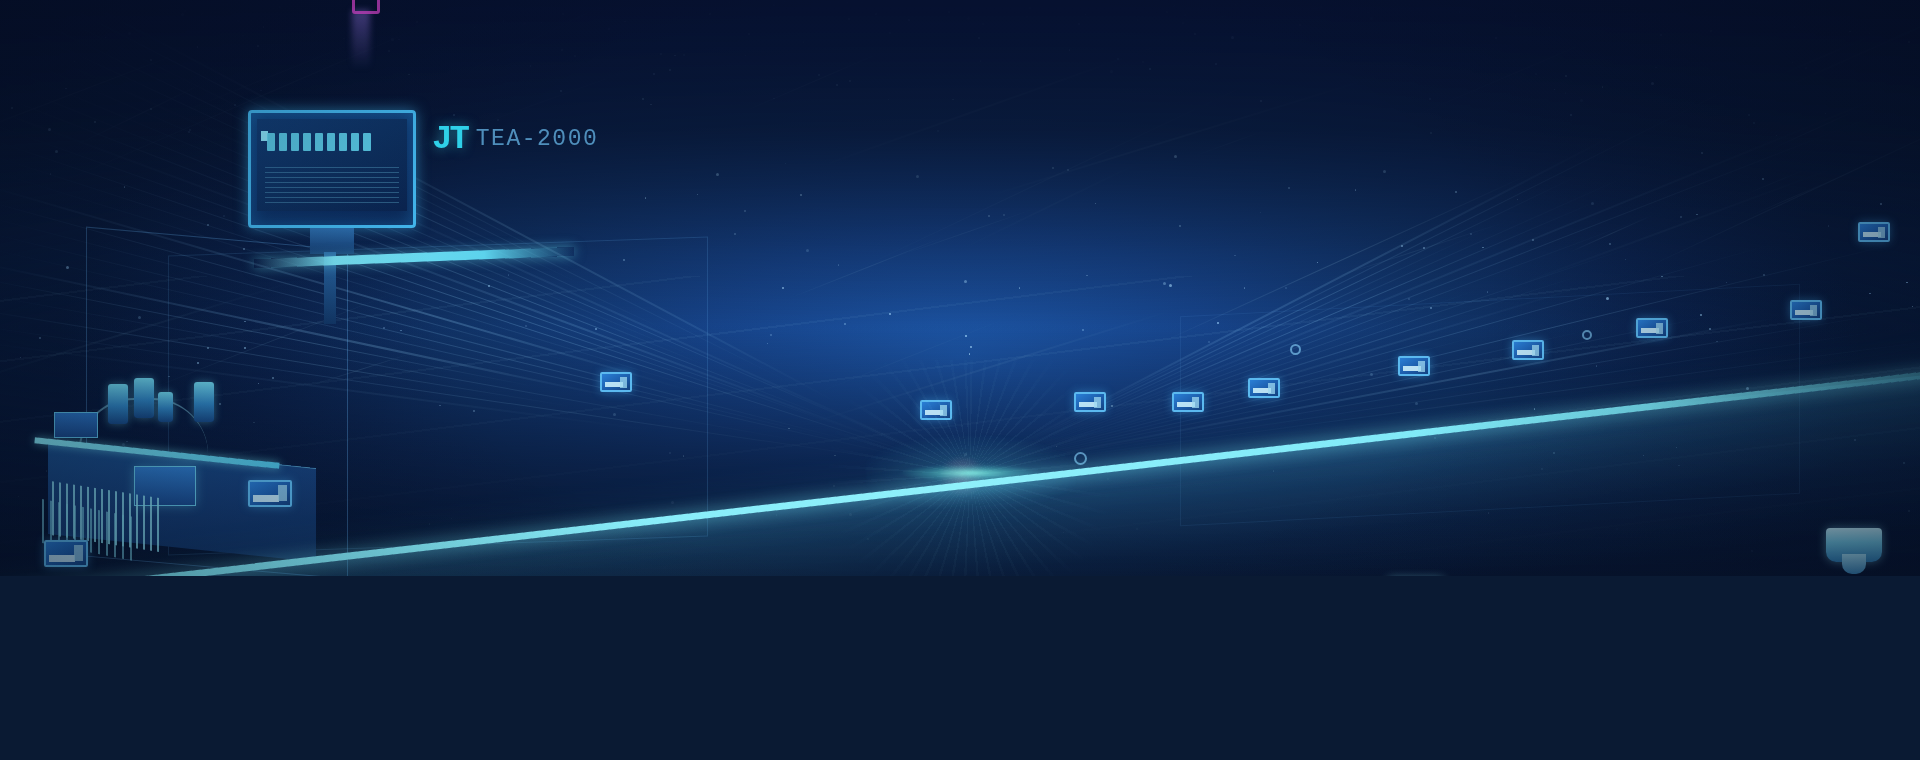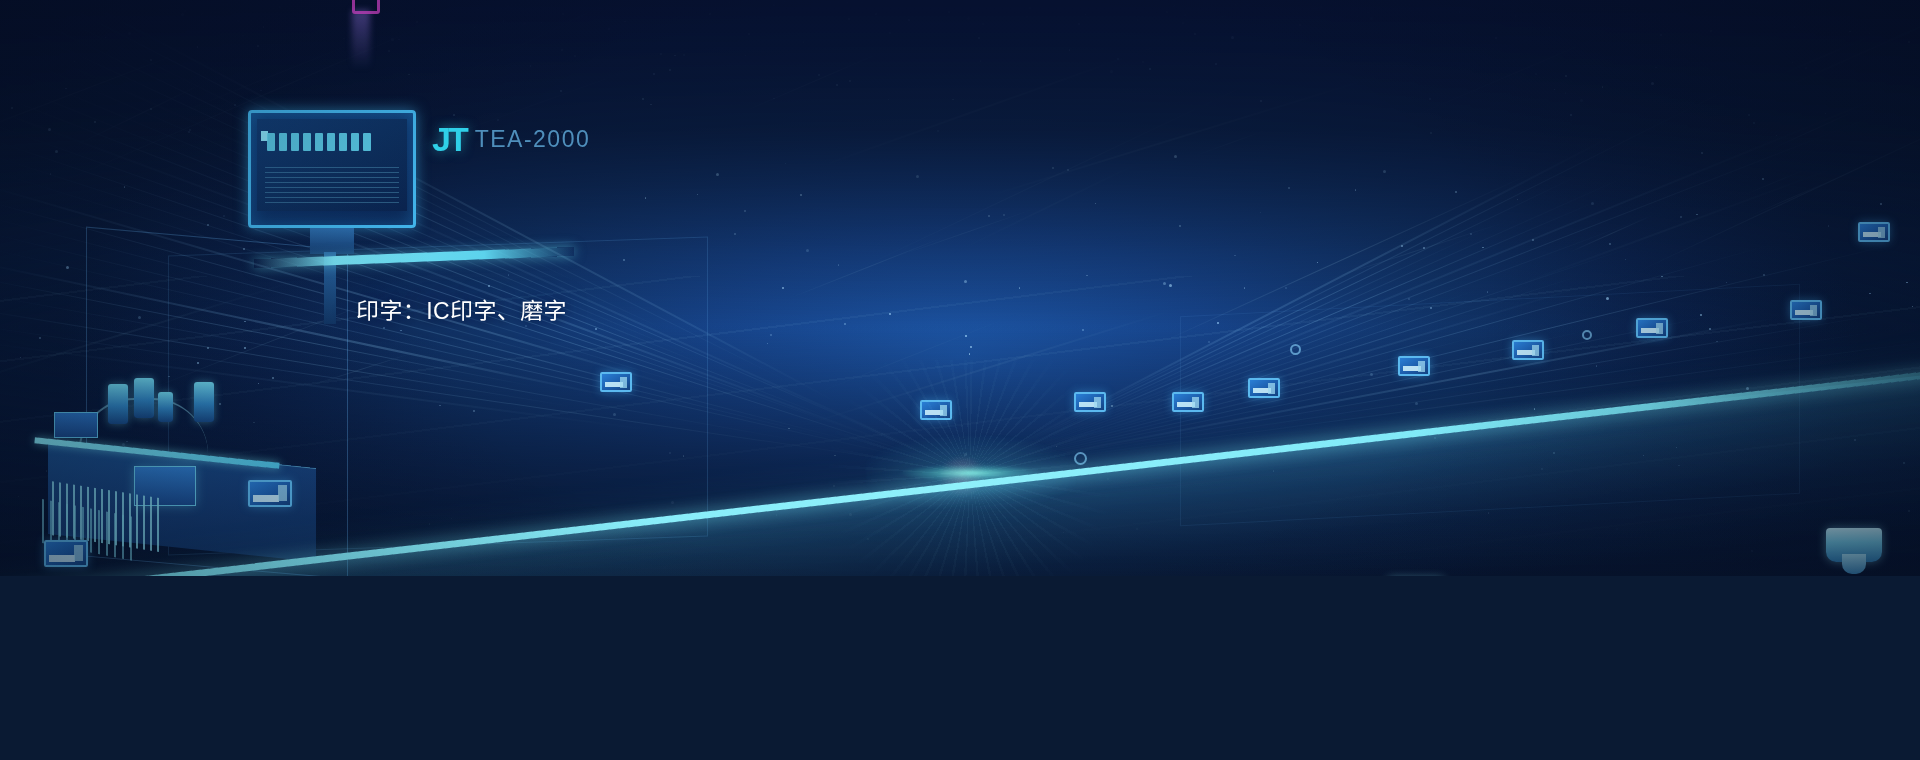--- a/index.html
+++ b/index.html
@@ -4,21 +4,21 @@
 <title>IC Service Banner</title>
 <style>
   html,body{margin:0;padding:0;background:#0a1a33;}
   *{box-sizing:border-box;}
 
   .banner{
     position:relative;
     width:1920px;
     height:576px;
     overflow:hidden;
-    font-family:Liberation Sans, sans-serif;
+    font-family:Liberation Mono, monospace;
     background:#0d2249;
   }
 
   
   .bg-base{
     position:absolute;inset:0;
     background:
       radial-gradient(ellipse 900px 460px at 50% 62%, #1d56a6 0%, #17448a 28%, #113468 55%, #0c2450 78%, #081b3d 100%),
       linear-gradient(180deg,#07152f 0%,#0b2047 22%,#123266 55%,#0d2550 82%,#081a38 100%);
   }
@@ -759,16 +759,15 @@
   <div class="logo">
     <span class="logo-mark">JT</span>
     <span class="logo-model">TEA-2000</span>
   </div>
 
   <div class="content">
 
 
 
 
-    <p class="sub">印字：IC印字、磨字</p>
   </div>
 
 </div>
 
 </body></html>

